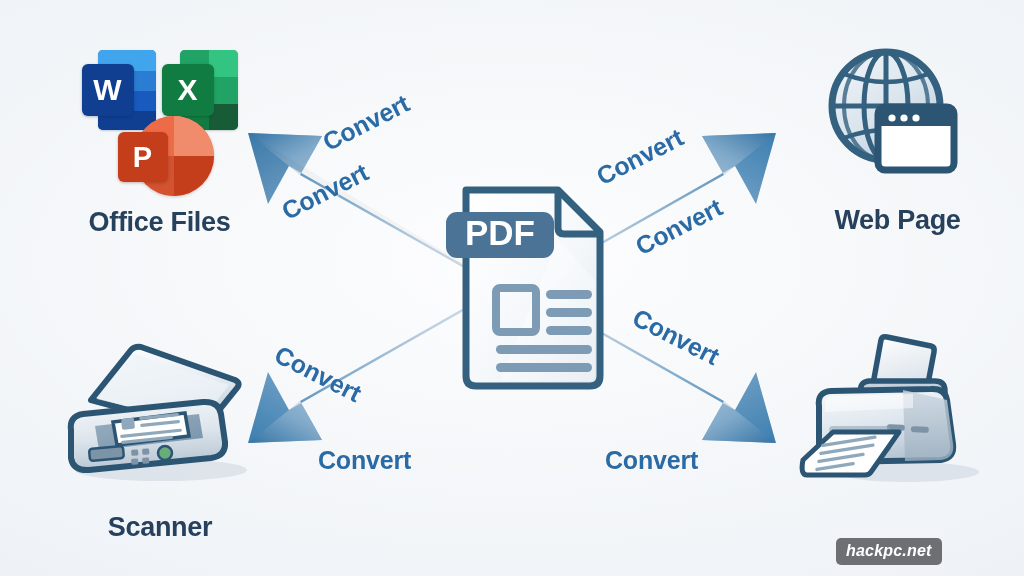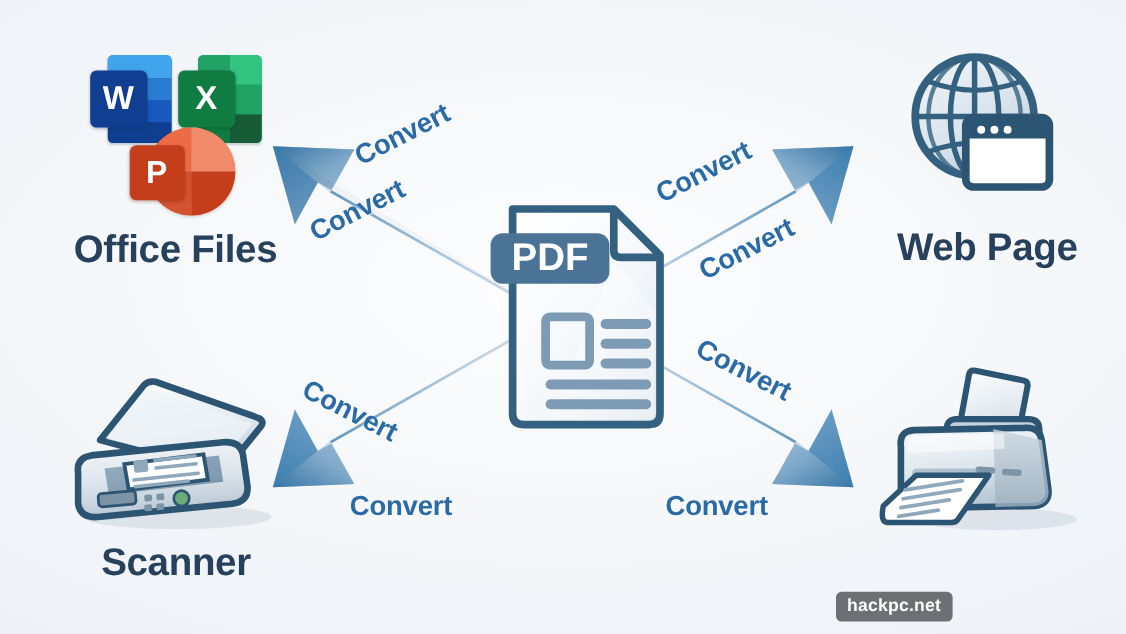--- a/index.html
+++ b/index.html
@@ -24,21 +24,21 @@
 
   
   .node {
     position: absolute;
     display: flex;
     flex-direction: column;
     align-items: center;
     justify-content: flex-start;
   }
   .node-label {
-    font-size: 35px;
+    font-size: 27px;
     font-weight: bold;
     color: #27415c;
     letter-spacing: -0.3px;
     white-space: nowrap;
     text-align: center;
   }
 
   
   #node-office { left: 52px; top: 44px; width: 215px; }
   .office-icons {
@@ -110,21 +110,21 @@
     display: flex; align-items: center; justify-content: center;
     box-shadow: 0 1px 3px rgba(80,25,10,.3);
   }
   .ppt-tile span { color: #fff; font-size: 29px; font-weight: bold; line-height: 1; }
 
   
   #node-web { left: 790px; top: 44px; width: 215px; }
   .web-icons { position: relative; width: 180px; height: 155px; margin: 0 auto 6px auto; }
 
   
-  #node-scanner { left: 45px; top: 338px; width: 230px; }
+  #node-scanner { left: 45px; top: 338px; width: 230px; gap: 20px; }
   .scanner-icons { position: relative; width: 215px; height: 150px; margin: 0 auto 4px auto; }
 
   
   #node-printer { left: 785px; top: 332px; width: 225px; }
   .printer-icons { position: relative; width: 205px; height: 160px; margin: 0 auto 4px auto; }
 
   
   #node-pdf {
     position: absolute; left: 440px; top: 180px; width: 185px; height: 215px;
   }
@@ -155,28 +155,29 @@
   
   #cv-ll-1 { left: 283px; top: 340px; transform: rotate(27deg); transform-origin: left top; }
   #cv-ll-2 { left: 318px; top: 446px; }
   
   #cv-lr-1 { left: 641px; top: 303px; transform: rotate(27deg); transform-origin: left top; }
   #cv-lr-2 { left: 605px; top: 446px; }
 
   
   #watermark {
     position: absolute;
-    left: 760px; top: 538px;
+    left: 836px; top: 538px;
     background: #6d6f73;
     color: #ffffff;
     font-size: 16px;
     font-weight: bold;
     padding: 4px 10px 5px 10px;
     border-radius: 5px;
     letter-spacing: .2px;
+    font-style: italic;
   }
 </style>
 </head>
 <body>
 
 <div id="stage">
 
   <svg id="arrow-layer" viewBox="0 0 1024 576" width="1024" height="576">
     <defs>
 

